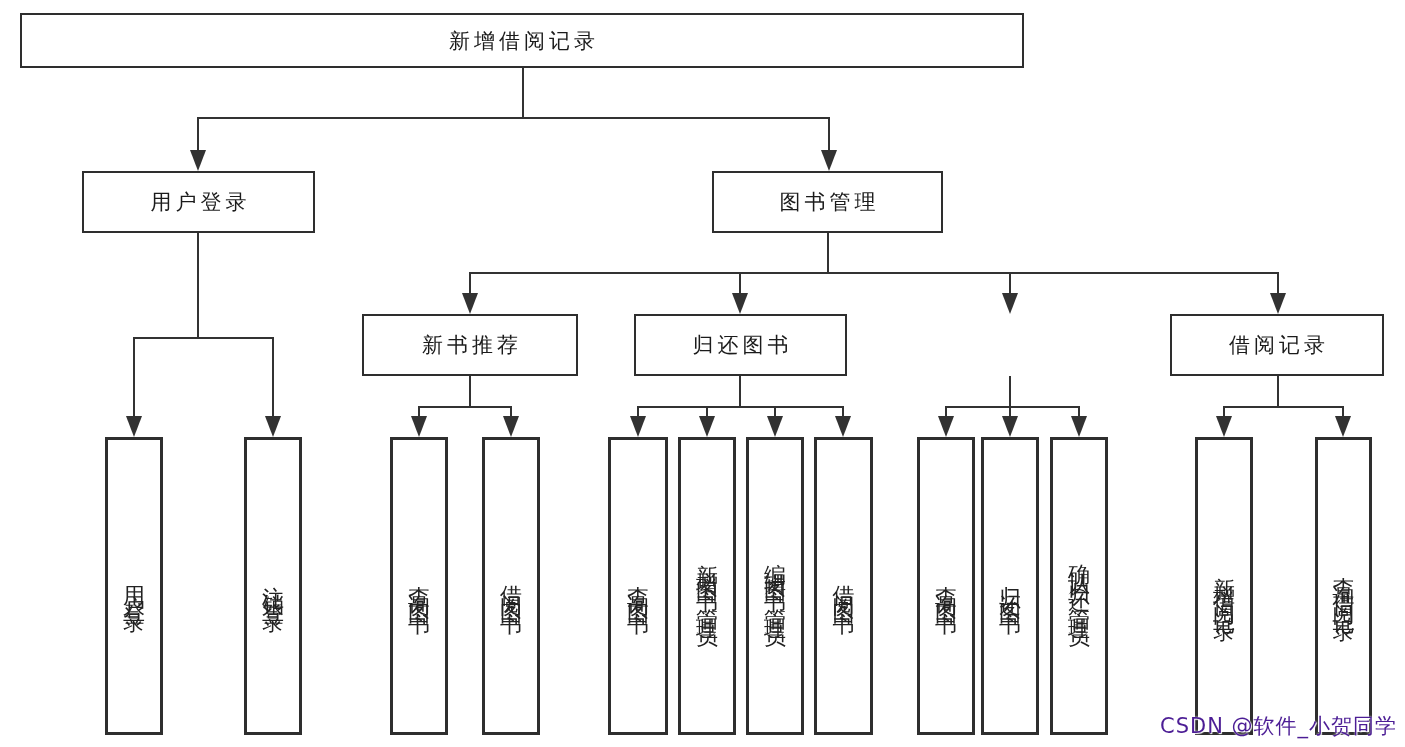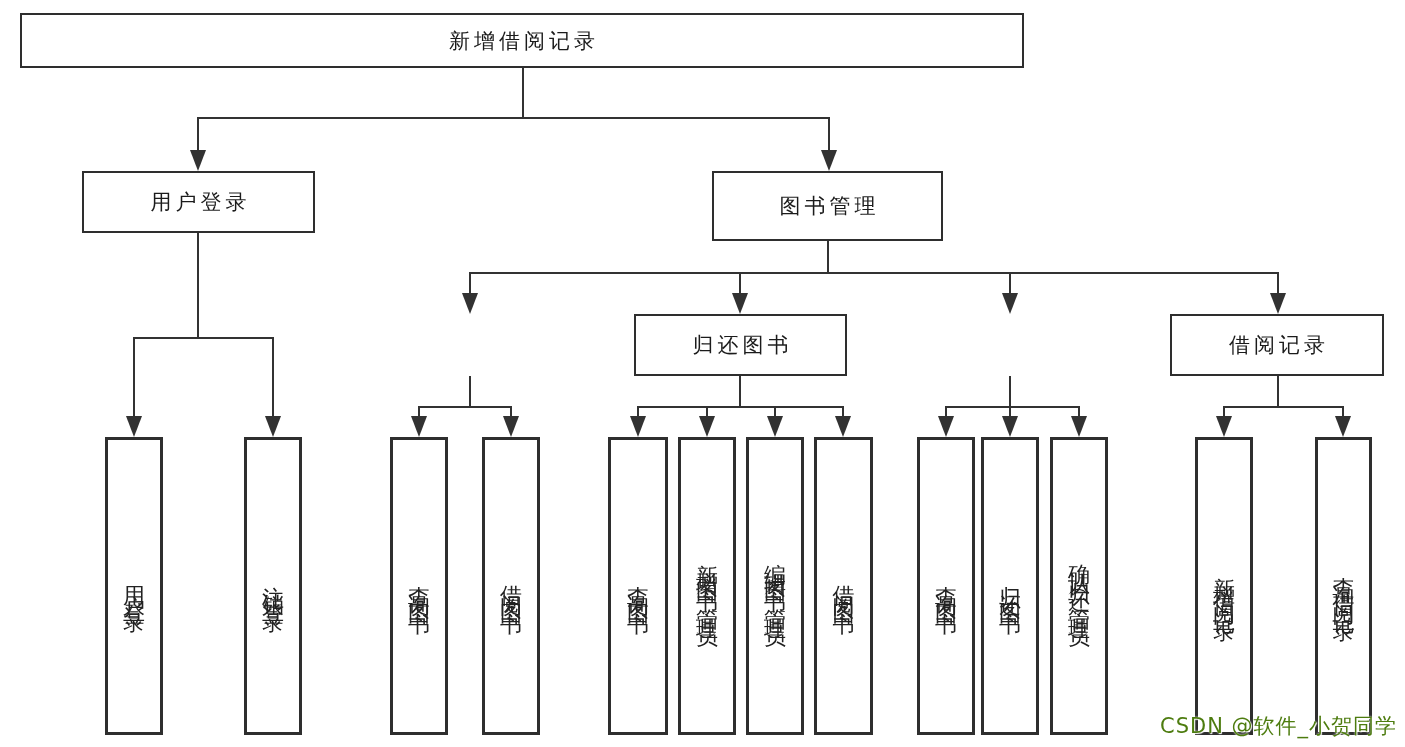--- a/index.html
+++ b/index.html
@@ -21,21 +21,21 @@
   }
   .vl{position:absolute;width:2px;background:#323232;z-index:1;}
   .hl{position:absolute;height:2px;background:#323232;z-index:1;}
   .ar{
     position:absolute;width:0;height:0;z-index:1;
     border-left:8px solid transparent;border-right:8px solid transparent;
     border-top:21px solid #323232;
   }
   .wm{
     position:absolute;left:1160px;top:712px;z-index:3;
-    color:#4d7c0f;font-size:21px;letter-spacing:1px;white-space:nowrap;
+    color:#4c1d95;font-size:21px;letter-spacing:1px;white-space:nowrap;
     text-shadow:0 0 2px #ffffff,1px 1px 1px #ffffff;
   }
 </style>
 </head>
 <body>
 
 <div class="canvas">
 
   <div class="vl" style="left:522px;top:68px;height:49px;"></div>
   <div class="hl" style="left:197px;top:117px;width:633px;"></div>
@@ -96,24 +96,27 @@
   <div class="vl" style="left:1342px;top:406px;height:14px;"></div>
   <div class="ar" style="left:1335px;top:416px;"></div>
 
   <div class="node" style="left:20px;top:13px;width:1004px;height:55px;">
     <span>新增借阅记录</span>
   </div>
 
   <div class="node" style="left:82px;top:171px;width:233px;height:62px;">
     <span>用户登录</span>
   </div>
-  <div class="node" style="left:712px;top:171px;width:231px;height:70px;">
+  <div class="node" style="left:712px;top:171px;width:231px;height:62px;">
     <span>图书管理</span>
   </div>
 
+  <div class="node" style="left:362px;top:314px;width:216px;height:62px;">
+    <span>新书推荐</span>
+  </div>
   <div class="node" style="left:634px;top:314px;width:213px;height:62px;">
     <span>归还图书</span>
   </div>
   <div class="node" style="left:1170px;top:314px;width:214px;height:62px;">
     <span>借阅记录</span>
   </div>
 
   <div class="node tall" style="left:105px;top:437px;width:58px;height:298px;">
     <span class="vtext">用户登录</span>
   </div>

